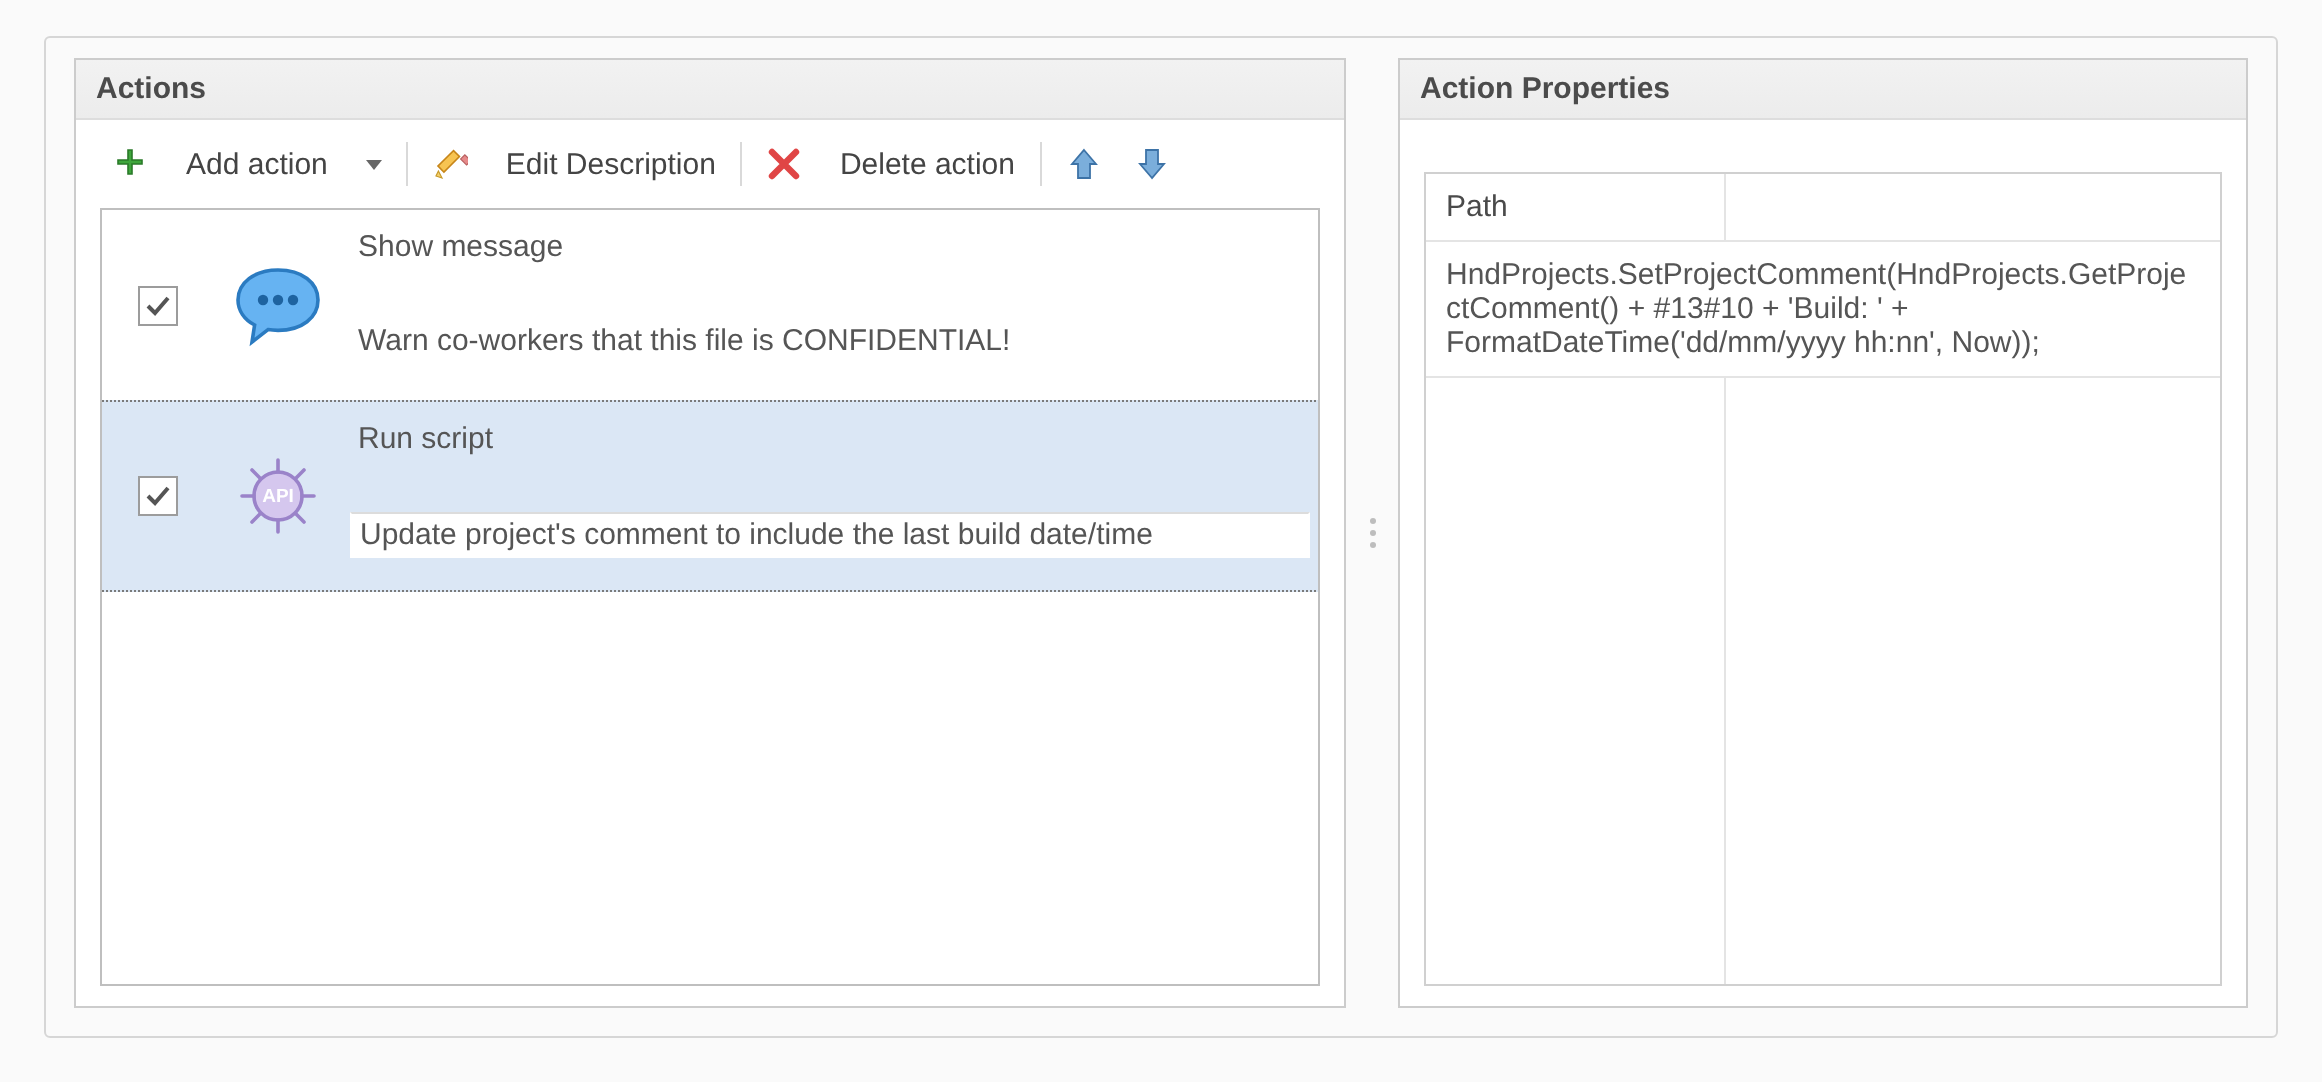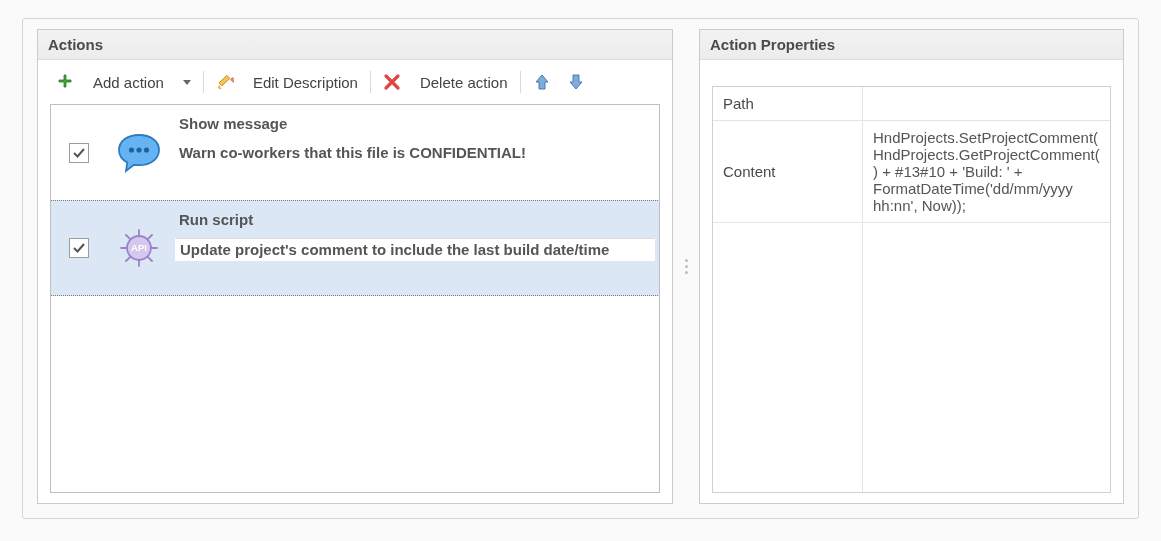--- a/index.html
+++ b/index.html
@@ -91,21 +91,21 @@
   }
   .acell-chk { width:56px; display:flex; align-items:center; justify-content:center; }
   .chk {
     width:20px; height:20px;
     border:1px solid #9c9c9c;
     background:#fff;
     display:flex; align-items:center; justify-content:center;
   }
   .acell-ico { width:64px; display:flex; align-items:center; justify-content:center; }
   .arow-ico { width:48px; height:48px; }
-  .acell-txt { flex:1; display:flex; flex-direction:column; padding:10px 8px; gap:12px;font-weight:bold;}
+  .acell-txt { flex:1; display:flex; flex-direction:column; padding:10px 8px; gap:30px;}
   .arow-title { color:#555; }
   .arow-desc  { color:#555; }
   .arow.sel .acell-txt .arow-desc {
     background:#fff;
     border:1px solid #fff;
     border-top:1px solid #dcdcdc;
     padding:2px 4px;
     margin:-2px -4px;
   }
 
@@ -277,21 +277,20 @@
 
       <div class="col col-right">
         <div class="col-title">Action Properties</div>
         <div class="col-body">
           <div class="pgrid">
             <div class="prow">
               <div class="pcell-name">Path</div>
               <div class="pcell-val"></div>
             </div>
             <div class="prow">
-              <div class="pcell-name">Content</div>
               <div class="pcell-val">HndProjects.SetProjectComment(HndProjects.GetProjectComment() + #13#10 + 'Build: ' + FormatDateTime('dd/mm/yyyy hh:nn', Now));</div>
             </div>
             <div class="prow prow-empty">
               <div class="pcell-name"></div>
               <div class="pcell-val"></div>
             </div>
           </div>
         </div>
       </div>
 

